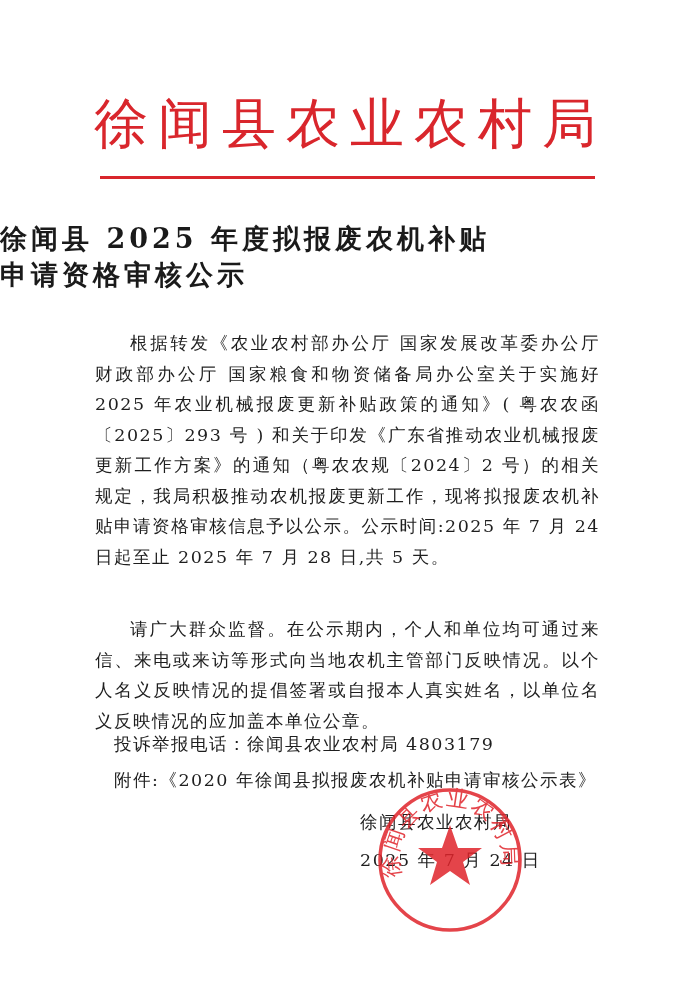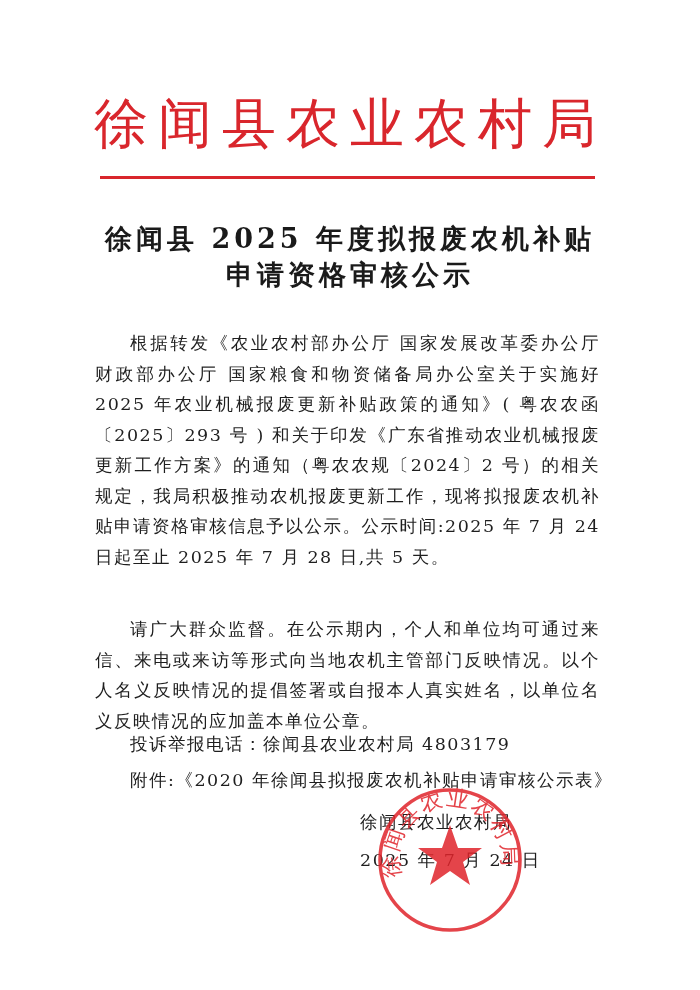--- a/index.html
+++ b/index.html
@@ -9,32 +9,32 @@
   }
   .header-title {
     position:absolute; left:0; width:700px; top:92px; text-align:center;
     font-family:"DejaVu Serif", serif; font-size:54px; color:#d9262c;
     letter-spacing:10px; line-height:64px;
   }
   .red-rule {
     position:absolute; left:100px; top:176px; width:495px; height:3px; background:#d9262c;
   }
   .doc-title {
-    position:absolute; left:0; width:700px; text-align:center;
+    position:absolute; left:0; width:700px; text-align:left;
     font-family:"DejaVu Serif", serif; font-weight:bold; font-size:27px; color:#1a1a1a;
     letter-spacing:4px; line-height:34px;
   }
   .doc-title.l1 { top:222px; }
   .doc-title.l2 { top:258px; }
   .body { position:absolute; left:95px; width:505px; font-size:17.5px; line-height:30.5px; }
   .para { margin:0; text-align:justify; letter-spacing:1.5px; }
   .indent { text-indent:2em; }
   .p1 { position:absolute; left:95px; top:328px; width:505px; }
   .p2 { position:absolute; left:95px; top:614px; width:505px; }
-  .line { position:absolute; left:130px; font-size:17.5px; letter-spacing:1.5px; white-space:nowrap; }
+  .line { position:absolute; left:114px; font-size:17.5px; letter-spacing:1.5px; white-space:nowrap; }
   .hotline { top:732px; }
   .attach { top:768px; }
   .sig { position:absolute; left:360px; font-size:17.5px; letter-spacing:1.5px; white-space:nowrap; }
   .sig-org { top:810px; }
   .sig-date { top:848px; }
   .seal { position:absolute; left:375px; top:785px; width:150px; height:150px; opacity:0.85; }
 </style>
 </head>
 <body>
 

